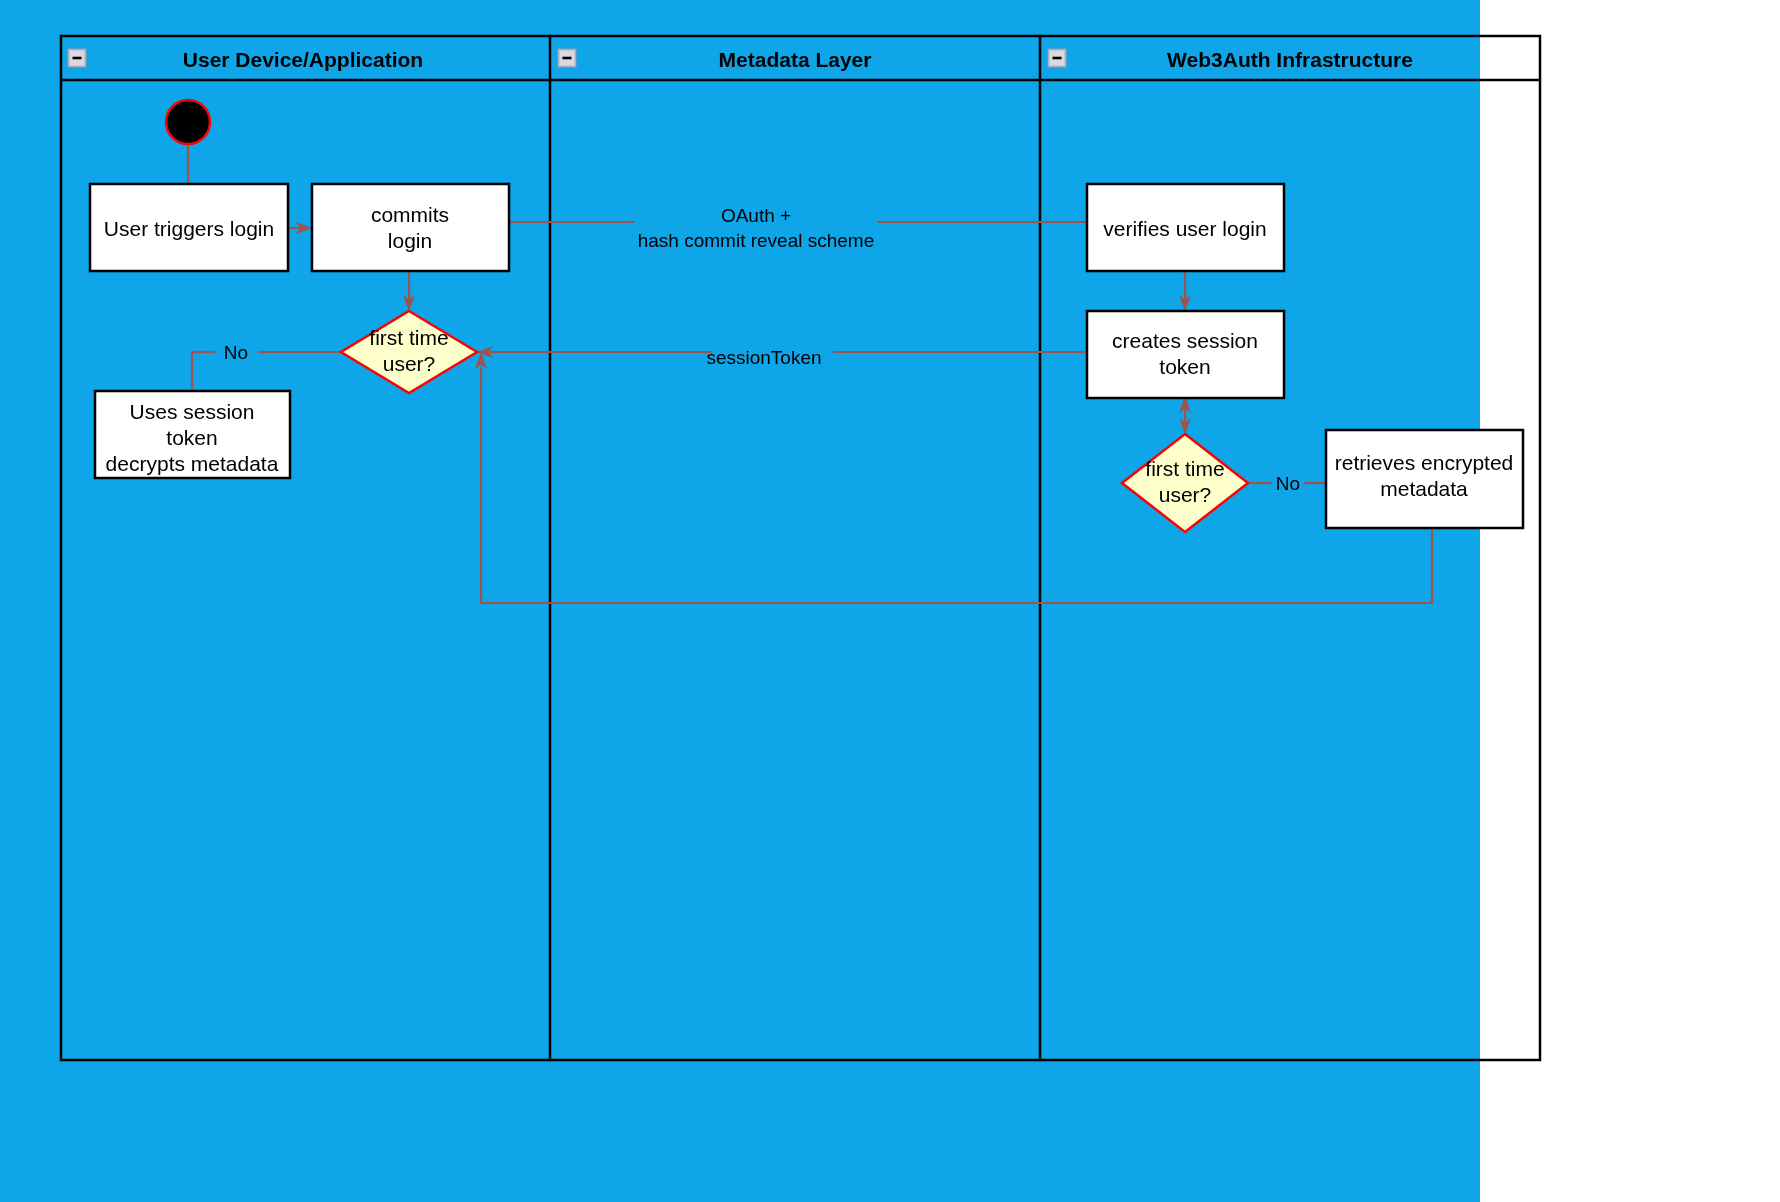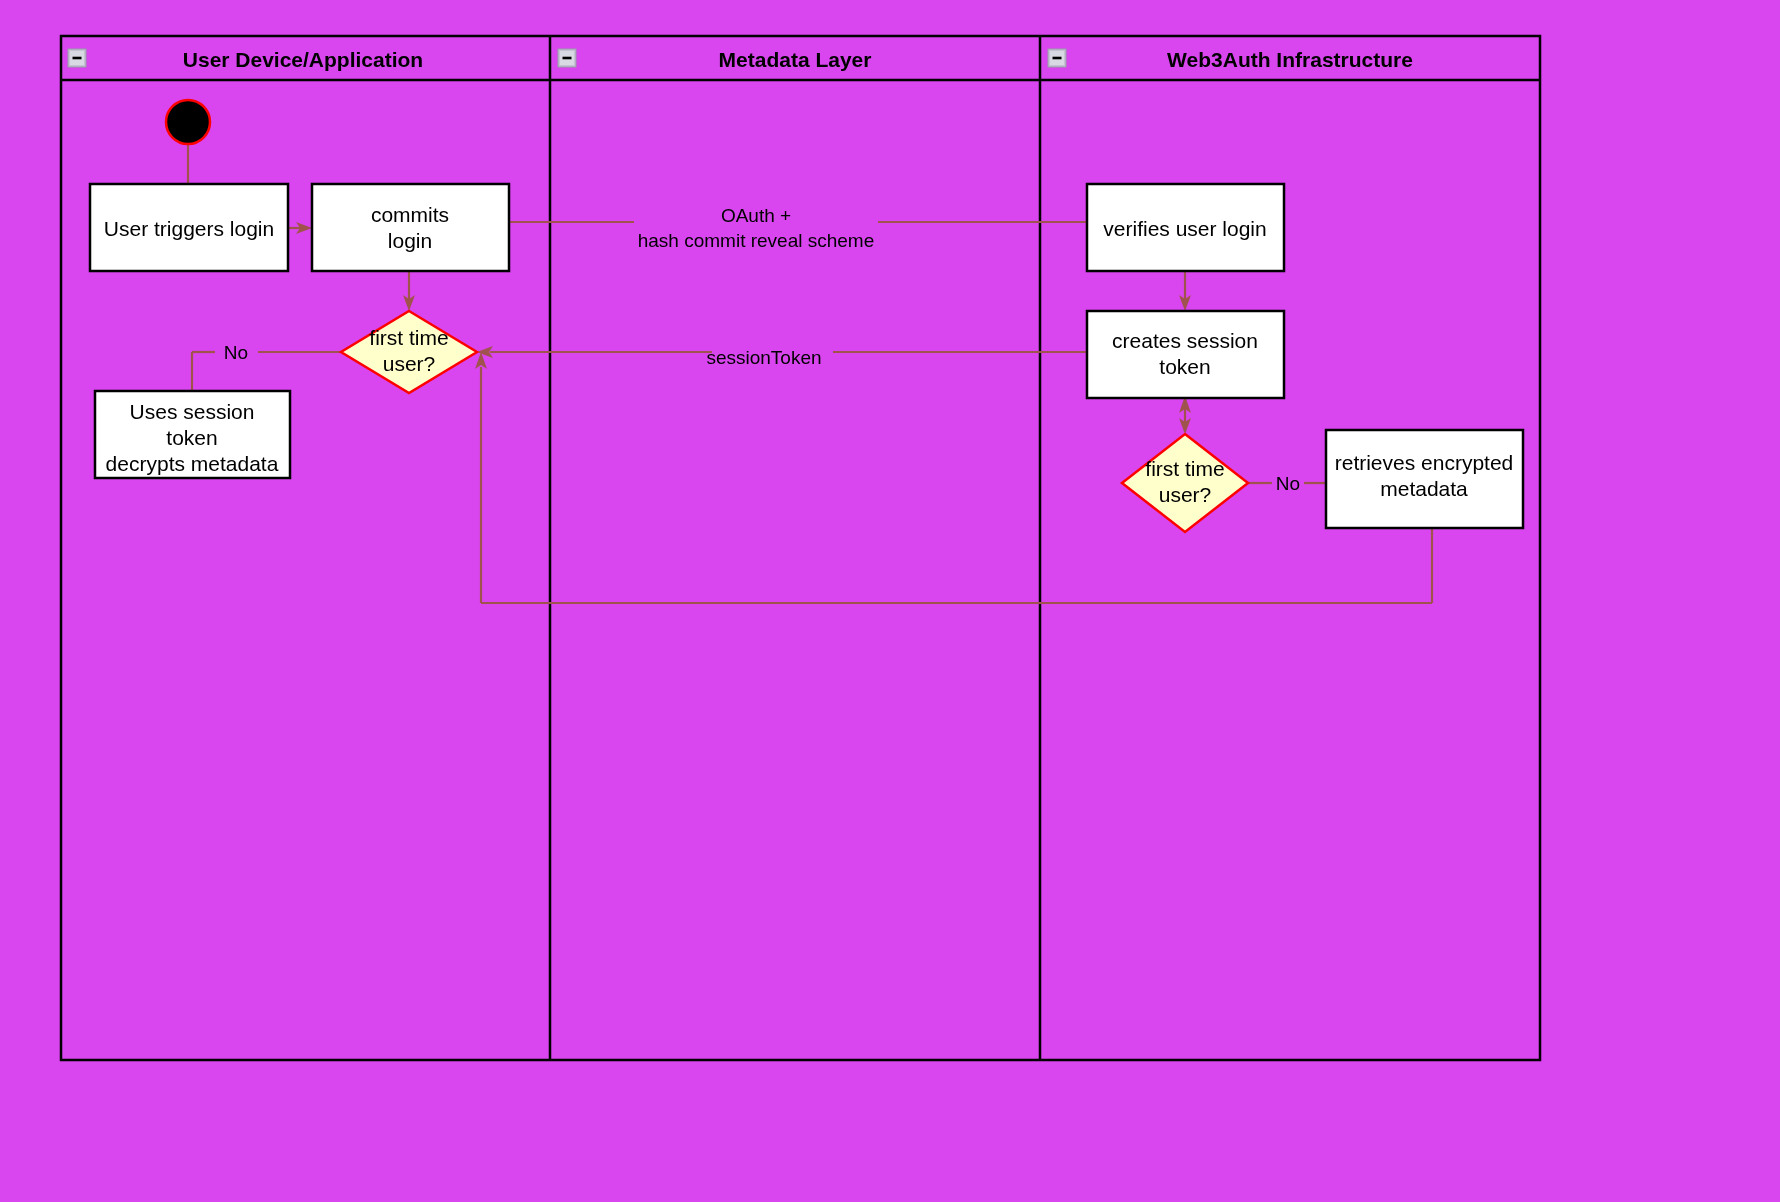--- a/index.html
+++ b/index.html
@@ -8,23 +8,23 @@
     background: #ffffff;
   }
   body {
     width: 1780px;
     height: 1202px;
     font-family: "Liberation Sans", sans-serif;
     overflow: hidden;
   }
   #diagram-root {
     position: relative;
-    width: 1780px;
+    width: 1480px;
     height: 1202px;
-    background: #d946ef;
+    background: #0ea5e9;
   }
   svg#canvas {
     position: absolute;
     left: 0;
     top: 0;
     width: 1780px;
     height: 1202px;
     display: block;
   }
   .lane-title {

